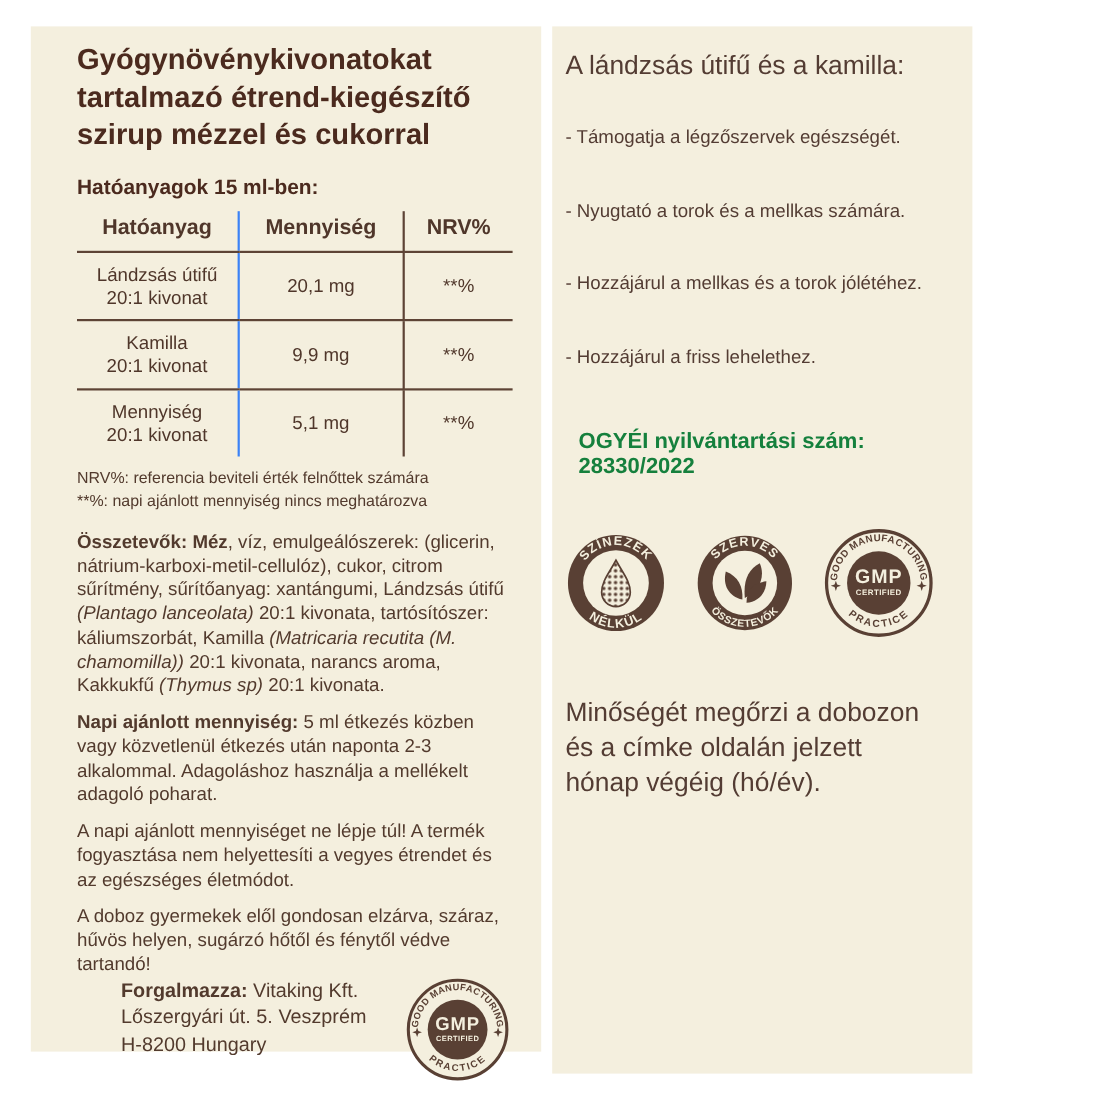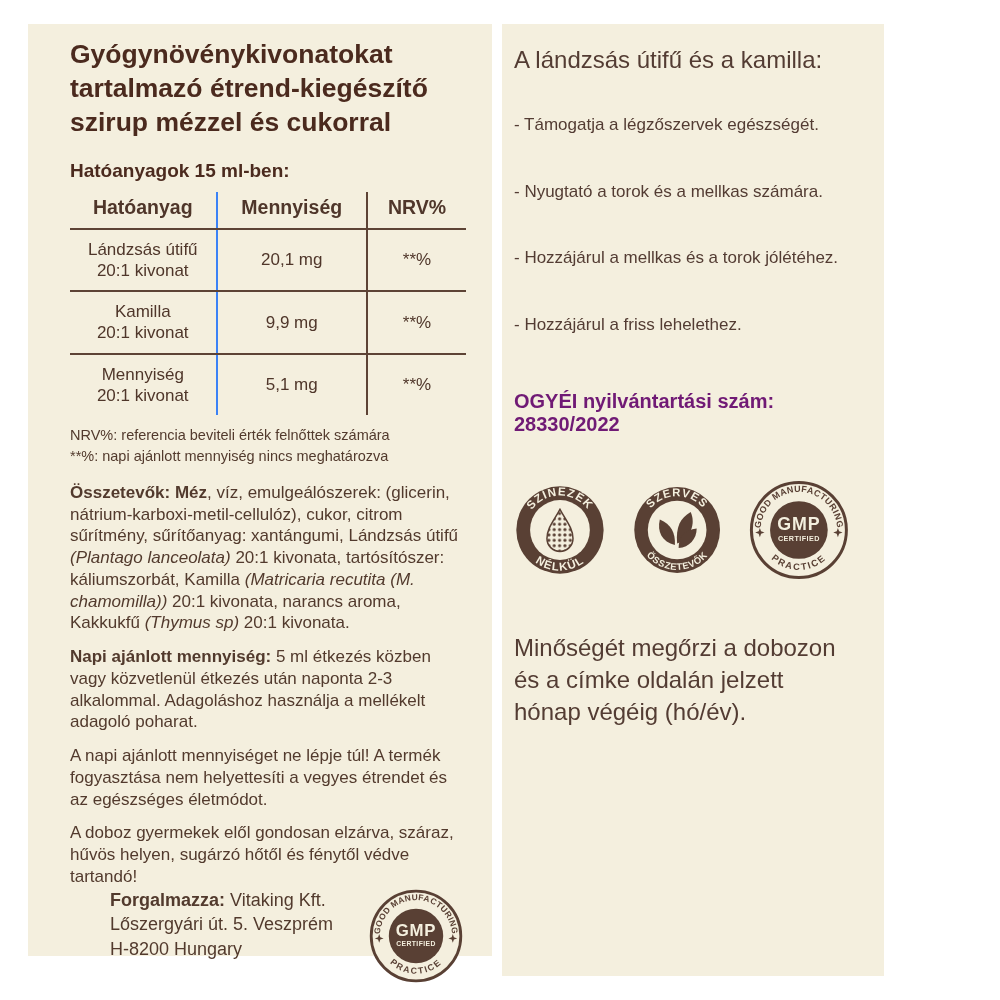--- a/index.html
+++ b/index.html
@@ -27,21 +27,21 @@
   .b{font-weight:bold;}
   .i{font-style:italic;}
 
   .distributor{margin-top:auto;margin-bottom:4px;display:flex;align-items:flex-start;margin-left:40px;}
   .distributor .addr{font-size:18px;line-height:1.38;}
   .distributor svg{margin-left:auto;margin-right:2px;flex:none;}
 
   .rc-heading{font-size:24px;margin:8px 0 0 0;color:#533c33;}
   .bullet{font-size:17px;line-height:1.33;color:#533c33;margin:44px 0 0 0;}
   .bullet.first{margin-top:40px;}
-  .registration{font-size:20px;font-weight:bold;color:#701a75;margin-top:54px;}
+  .registration{font-size:20px;font-weight:bold;color:#15803d;margin-top:54px;margin-left:12px;}
   .badges-row{display:flex;align-items:center;gap:26px;margin-top:32px;}
   .quality{font-size:24px;line-height:1.33;color:#533c33;margin-top:40px;}
 
   svg text{font-family:"Liberation Sans",sans-serif;}
   .ring-label{fill:#f4efde;font-weight:bold;}
   .gmp-arc{fill:#594034;font-weight:bold;}
 </style>
 </head>
 <body>
 

